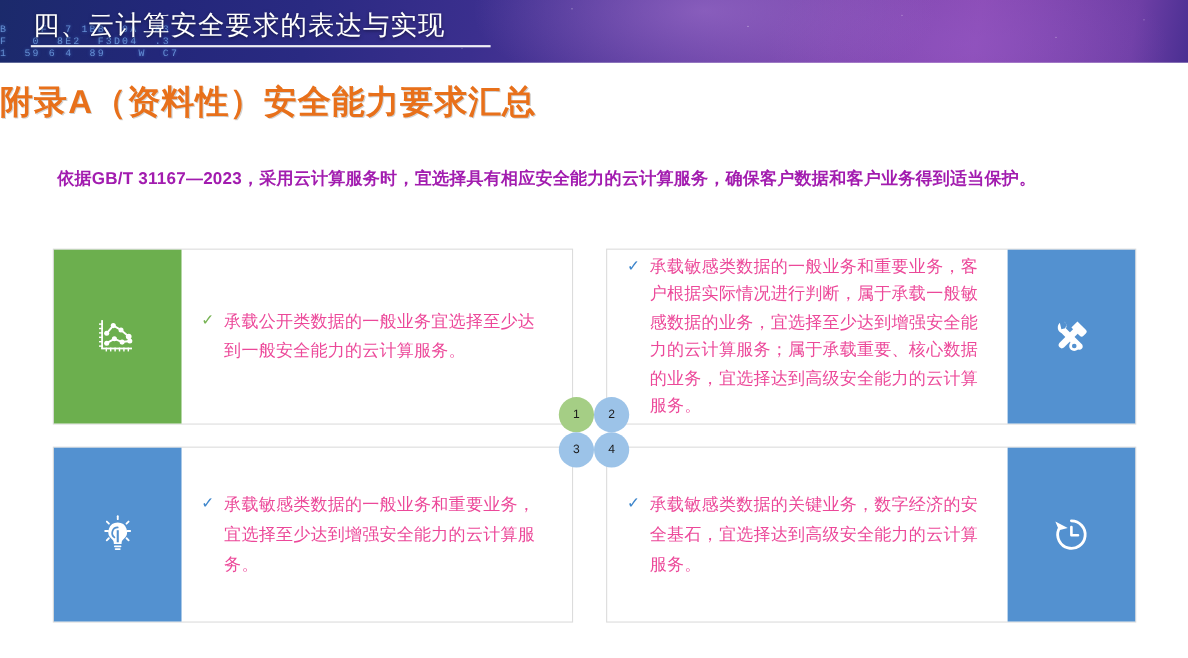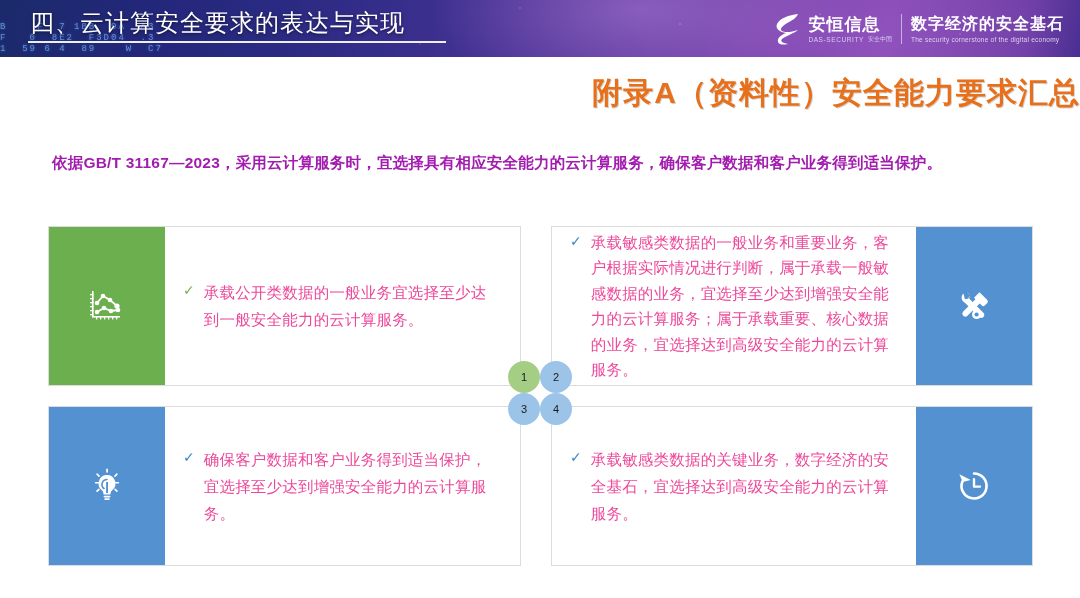--- a/index.html
+++ b/index.html
@@ -60,21 +60,21 @@
     font-size:6.5px; color:#d9cdf0; letter-spacing:.6px; line-height:9px; margin-top:1px;
     display:flex; gap:4px; align-items:center;
   }
   .logo-en-badge { font-size:6px; letter-spacing:0; }
   .logo-div { width:1px; height:30px; background:rgba(255,255,255,.55); margin:0 9px; }
   .slogan-cn { font-size:16px; font-weight:bold; color:#ffffff; letter-spacing:1px; line-height:18px; }
   .slogan-en { font-size:6.5px; color:#ddd2f2; letter-spacing:.25px; line-height:9px; margin-top:2px; }
 
   
   .page-title {
-    position:absolute; left:0; right:0; top:73px; text-align:right;
+    position:absolute; left:0; right:0; top:73px; text-align:left;
     font-size:30px; font-weight:bold; color:#E8701A;
     letter-spacing:1px;
     text-shadow:1px 1px 0 rgba(0,0,0,.18);
   }
 
   
   .lead {
     position:absolute; left:52px; top:134px; width:985px;
     font-size:15.5px; font-weight:bold; color:#a21caf;
     line-height:26px; letter-spacing:.2px;margin-top:16px;
@@ -135,37 +135,20 @@
 <body>
 
 <div class="header">
   <div class="hdr-stars"></div>
   <div class="hdr-code">B    F  7 1BB  9A  A3
 F   0  8E2  F3D04  .3
 1  59 6 4  89    W  C7</div>
   <div class="hdr-title">四、云计算安全要求的表达与实现</div>
   <div class="hdr-underline"></div>
 
-  <div class="logo-wrap">
-    <svg class="logo-mark" viewBox="0 0 30 34">
-      <path d="M25 2 C16 3 7 6 4 12 c-2 5 3 8 9 9 c-5 2 -9 5 -8 9 c1 3 6 3 10 2 c-6 -1 -8 -3 -6 -5 c3 -3 11 -5 16 -9 c-6 2 -13 3 -16 1 c-3 -2 1 -6 7 -9 c4 -2 8 -5 9 -8 z" fill="#ffffff"></path>
-    </svg>
-    <div>
-      <div class="logo-cn">安恒信息</div>
-      <div class="logo-en">
-        <span>DAS-SECURITY</span>
-        <span class="logo-en-badge">安全中国</span>
-      </div>
-    </div>
-    <div class="logo-div"></div>
-    <div>
-      <div class="slogan-cn">数字经济的安全基石</div>
-      <div class="slogan-en">The security cornerstone of the digital economy</div>
-    </div>
-  </div>
 </div>
 
 <div class="page-title">附录A（资料性）安全能力要求汇总</div>
 
 <div class="lead">依据GB/T 31167—2023，采用云计算服务时，宜选择具有相应安全能力的云计算服务，确保客户数据和客户业务得到适当保护。</div>
 
 <div class="grid">
 
   <div class="card c1">
     <div class="icon-panel green">
@@ -247,21 +230,21 @@
           <rect x="10.2" y="22.1" width="1.7" height="4.3" rx=".8" transform="rotate(45 11 24.2)"></rect>
           <rect x="28.1" y="22.1" width="1.7" height="4.3" rx=".8" transform="rotate(-45 29 24.2)"></rect>
         </g>
         <path d="M20 13.5 a5 5 0 0 0 -3 9" fill="none" stroke="#5391D0" stroke-width="1.6" stroke-linecap="round"></path>
         <rect x="19.1" y="16" width="1.9" height="11" fill="#5391D0"></rect>
       </svg>
     </div>
     <div class="card-body">
       <div class="bullet-row">
         <span class="tick blue">✓</span>
-        <span class="bullet-text">确保客户数据和客户业务得到适当保护，宜选择至少达到增强安全能力的云计算服务。</span>
+        <span class="bullet-text">承载敏感类数据的一般业务和重要业务，宜选择至少达到增强安全能力的云计算服务。</span>
       </div>
     </div>
   </div>
 
   <div class="card c4">
     <div class="card-body">
       <div class="bullet-row">
         <span class="tick blue">✓</span>
         <span class="bullet-text">承载敏感类数据的关键业务，数字经济的安全基石，宜选择达到高级安全能力的云计算服务。</span>
       </div>

